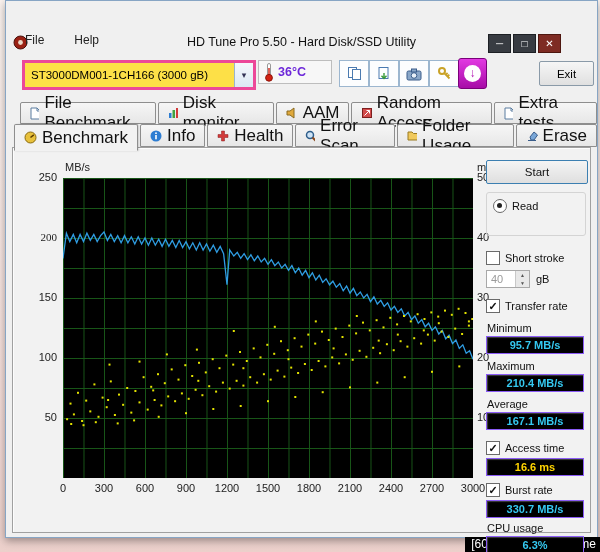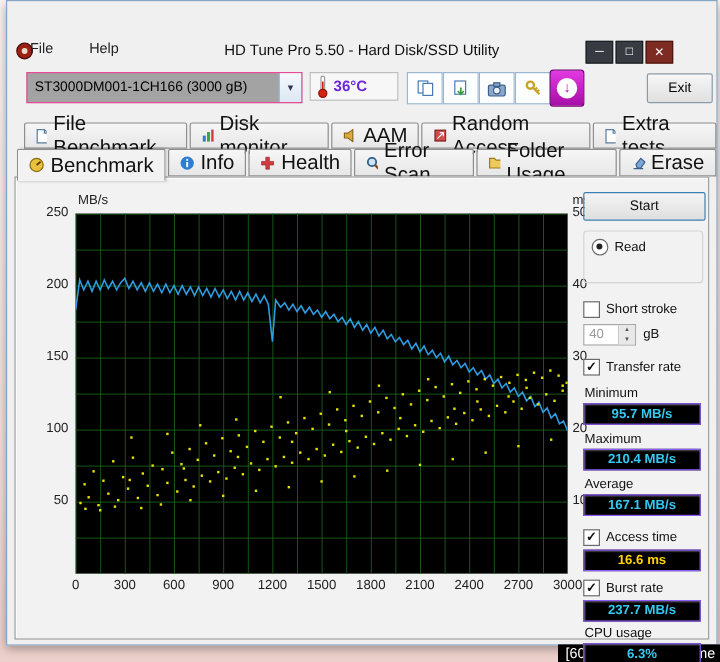--- a/index.html
+++ b/index.html
@@ -18,21 +18,21 @@
   .app-logo{position:absolute;left:7px;top:6px;}
   .title{position:absolute;left:0;right:0;top:6px;text-align:center;font-size:12.5px;color:#111;}
   .winbtns{position:absolute;right:36px;top:5px;display:flex;gap:2px;}
   .winbtn{width:21px;height:17px;display:flex;align-items:center;justify-content:center;
     font-size:10px;color:#fff;background:#383c42;border:1px solid #1d2024;cursor:default;}
   .winbtn.close{background:#7e2b23;border-color:#4d160f;}
   
   .menubar{position:absolute;left:0;top:28px;height:21px;width:100%;display:flex;align-items:center;padding-left:17px;gap:26px;font-size:12px;color:#222;}
   .menuitem{padding:1px 2px;}
   
-  .combo{position:absolute;left:16px;top:59px;width:228px;height:24px;background:#a3a3a3;border:1px solid #ec4899;display:flex;align-items:center;font-size:11.5px;}
+  .combo{position:absolute;left:16px;top:59px;width:228px;height:24px;background:#fde047;border:3px solid #ec4899;display:flex;align-items:center;font-size:11.5px;}
   .combo-text{flex:1;padding-left:6px;white-space:nowrap;overflow:hidden;}
   .combo-arrow{width:18px;height:100%;border-left:1px solid #9ab4cc;background:linear-gradient(#f4f8fc,#dce8f4);display:flex;align-items:center;justify-content:center;font-size:9px;color:#335;}
   .tempbox{position:absolute;left:252px;top:59px;width:74px;height:24px;border:1px solid #bdbdbd;background:#f7f7f7;display:flex;align-items:center;gap:4px;padding-left:5px;box-sizing:border-box;}
   .temp-val{font-size:12.5px;font-weight:bold;color:#6d28d9;}
   .toolbtn{position:absolute;top:59px;width:28px;height:25px;background:#fcfdfe;border:1px solid #9cb6cf;display:flex;align-items:center;justify-content:center;}
   .downloadbtn{position:absolute;left:452px;top:57px;width:27px;height:29px;border:1px solid #7a007a;border-radius:3px;
     background:linear-gradient(#e23ae2,#a70ca7);display:flex;align-items:center;justify-content:center;}
   .dl-circle{width:17px;height:17px;border-radius:50%;background:#fff;color:#b312b3;font-weight:bold;font-size:12px;line-height:17px;text-align:center;}
   .exitbtn{position:absolute;left:533px;top:60px;width:53px;height:23px;font-size:11.5px;
     background:linear-gradient(#f6f6f6,#e0e0e0);border:1px solid #8a9aa8;border-radius:2px;
@@ -394,21 +394,21 @@
             <rect x="179.4" y="189.2" width="2" height="2" fill="#e3e300"></rect>
             <rect x="224.5" y="180.2" width="2" height="2" fill="#e3e300"></rect>
             <rect x="269.6" y="169.4" width="2" height="2" fill="#e3e300"></rect>
             <rect x="314.7" y="161.6" width="2" height="2" fill="#e3e300"></rect>
             <rect x="359.8" y="151.4" width="2" height="2" fill="#e3e300"></rect>
             <rect x="404.9" y="142.4" width="2" height="2" fill="#e3e300"></rect>
           </svg>
       </div>
       <div id="tick-layer">
           <span class="ytick left" style="top: 23px;">250</span>
-          <span class="ytick left" style="top: 83px;">200</span>
+          <span class="ytick left" style="top: 83px; font-family: Liberation Serif, serif;">200</span>
           <span class="ytick left" style="top: 143px;">150</span>
           <span class="ytick left" style="top: 203px;">100</span>
           <span class="ytick left" style="top: 263px;">50</span>
           <span class="ytick right" style="top: 23px;">50</span>
           <span class="ytick right" style="top: 83px;">40</span>
           <span class="ytick right" style="top: 143px;">30</span>
           <span class="ytick right" style="top: 203px;">20</span>
           <span class="ytick right" style="top: 263px;">10</span>
           <span class="xtick" style="left: 50px;">0</span>
           <span class="xtick" style="left: 91px;">300</span>
@@ -467,21 +467,21 @@
       <div class="ctl-row cb-row">
         <span class="checkbox">✓</span>
         <span>Access time</span>
       </div>
       <div class="valbox yellow">16.6 ms</div>
 
       <div class="ctl-row cb-row2">
         <span class="checkbox">✓</span>
         <span>Burst rate</span>
       </div>
-      <div class="valbox">237.7 MB/s</div>
+      <div class="valbox">330.7 MB/s</div>
 
       <div class="val-label" style="margin-top:4px;">CPU usage</div>
       <div class="valbox">6.3%</div>
     </div>
 
   </div>
 </div>
 
 <div class="watermark">[604x538]http://upic.me</div>
 

